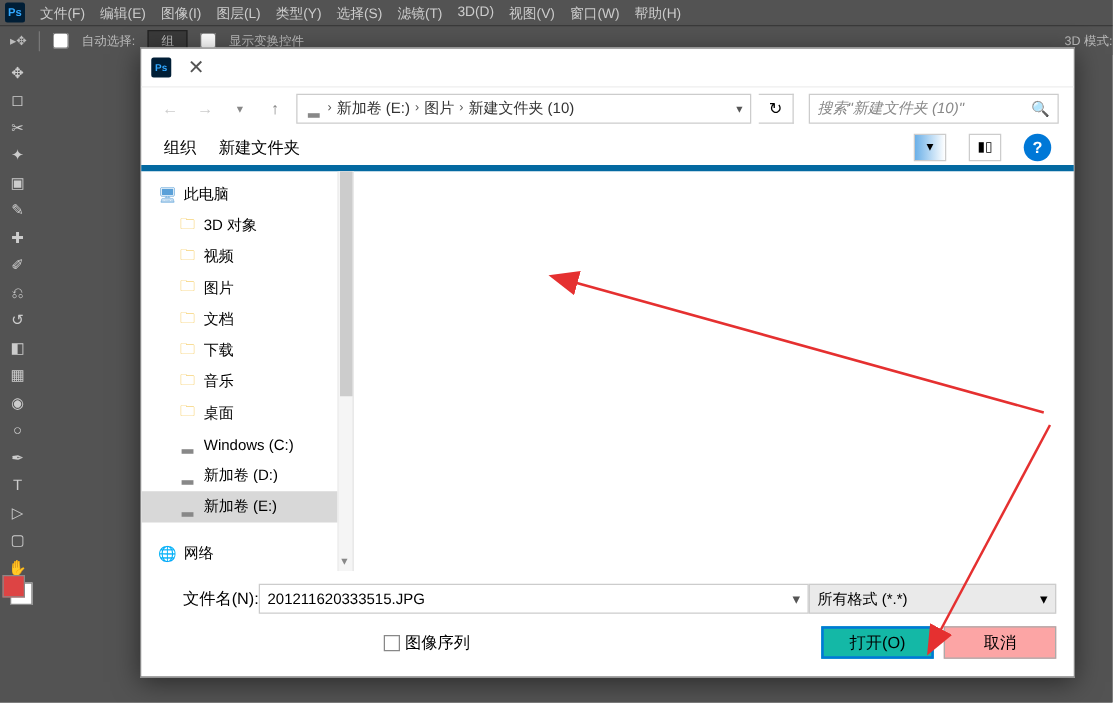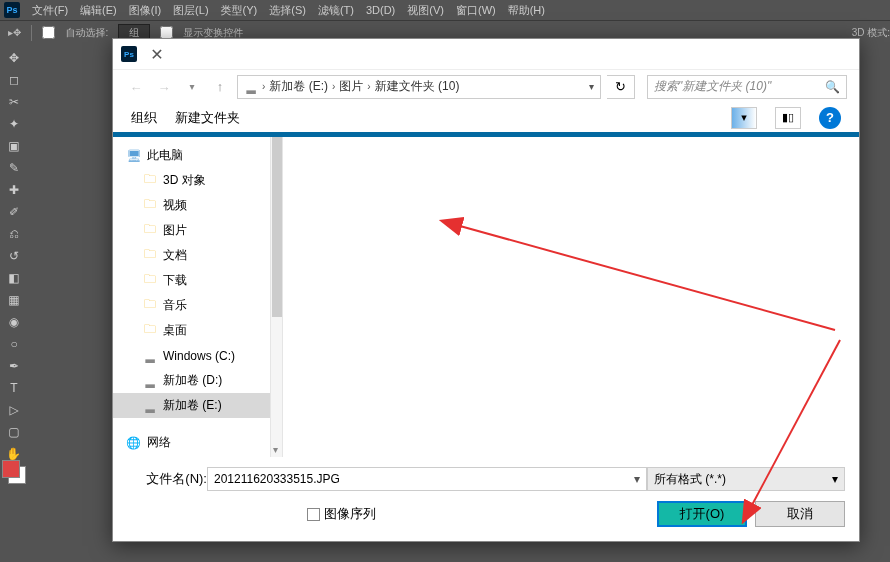--- a/index.html
+++ b/index.html
@@ -63,21 +63,21 @@
 
 .dlg-footer { padding: 10px 14px 14px; font-size: 13px; }
 .foot-row { display: flex; align-items: center; gap: 0; margin-bottom: 10px; }
 .foot-label { width: 80px; text-align: right; }
 .foot-input { flex: 1; height: 24px; border: 1px solid #ccc; padding: 0 6px; font-size: 12px; display: flex; align-items: center; position: relative; }
 .foot-input-dd { margin-left: auto; color: #555; }
 .foot-select { width: 198px; height: 24px; border: 1px solid #ccc; padding: 0 6px; font-size: 12px; display: flex; align-items: center; background: #eaeaea; }
 .foot-row2 { display: flex; align-items: center; justify-content: flex-end; gap: 8px; }
 .foot-check { display: flex; align-items: center; gap: 4px; margin-right: auto; margin-left: 180px; }
 .foot-check-box { width: 13px; height: 13px; border: 1px solid #888; }
-.foot-btn { width: 90px; height: 26px; border: 1px solid #aaa; background: #e5e5e5; display: flex; align-items: center; justify-content: center; font-size: 13px; cursor: pointer; }
+.foot-btn { width: 90px; height: 26px; border: 1px solid #aaa; background: #fca5a5; display: flex; align-items: center; justify-content: center; font-size: 13px; cursor: pointer; }
 .foot-btn.primary { border: 2px solid #0078d7; background: #14b8a6; }
 
 
 .arrow-svg { position: absolute; pointer-events: none; }
 </style>
 </head>
 <body>
 
 <div class="ps-bg">
   <div class="ps-menubar">

